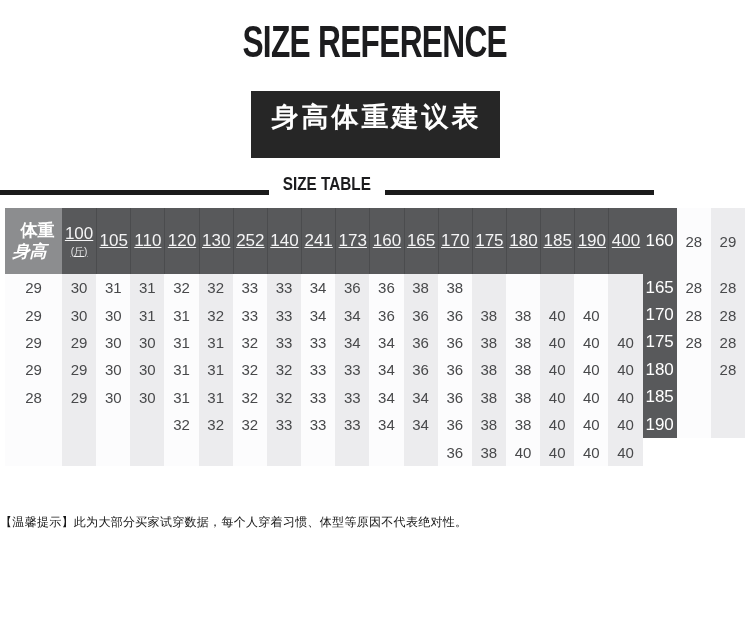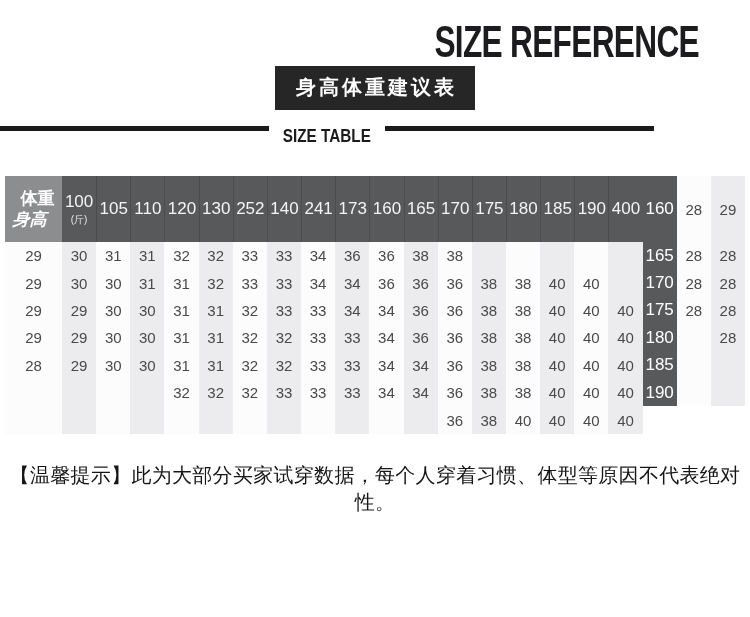--- a/index.html
+++ b/index.html
@@ -6,64 +6,65 @@
     --header-bg:#58595b; --corner-bg:#8c8d8f; --stripe-gray:#ececee;
     --stripe-white:#fcfcfd; --cell-text:#48494b; --title-box-bg:#262626;
     --divider-color:#1b1b1b; --ink:#1c1c1e;
   }
   html,body{margin:0;padding:0;}
   body{
     width:750px;height:617px;background:#ffffff;overflow:hidden;position:relative;
     font-family:"Liberation Sans","DejaVu Sans",sans-serif;
   }
   .title{
-    margin-top:20px;text-align:right;font-size:44px;font-weight:bold;color:var(--ink);
+    margin-top:20px;text-align:center;font-size:44px;font-weight:bold;color:var(--ink);
     line-height:1.0;
   }
   .title .squeeze{display:inline-block;transform:scaleX(0.72);letter-spacing:-1px;white-space:nowrap;}
   .subtitle-box{
-    display:block;width:fit-content;margin:2px auto 0;background:var(--title-box-bg);
-    color:#ffffff;font-size:20px;font-weight:bold;letter-spacing:3px;
-    padding:8px 18px 9px 21px;white-space:nowrap;
-  }
-  .divider{display:flex;align-items:flex-start;margin-top:16px;width:654px;}
+    display:block;width:fit-content;margin:27px auto 0;background:var(--title-box-bg);
+    color:#ffffff;font-size:27px;font-weight:bold;letter-spacing:3px;
+    padding:8px 18px 23px 21px;white-space:nowrap;
+  }
+  .divider{display:flex;align-items:flex-end;margin-top:16px;width:654px;}
   .divider .bar{flex:1;height:5px;background:var(--divider-color);}
   .divider .label{
     margin:0 6px;font-size:18px;font-weight:bold;color:var(--ink);white-space:nowrap;
     display:inline-block;transform:scaleX(0.85);
   }
   .size-table{
-    margin:29px auto 0;width:740px;display:grid;
+    margin:13px auto 0;width:740px;display:grid;
     grid-template-columns:57px repeat(20,1fr);
     grid-template-rows:66px repeat(7,27.4px);
   }
   .corner{
     background:var(--corner-bg);color:#ffffff;display:flex;flex-direction:column;
     align-items:center;justify-content:center;font-size:17px;font-weight:bold;line-height:1.25;
   }
   .corner span{display:block;}
   .th{
     background:var(--header-bg);color:#f4f4f5;display:flex;flex-direction:column;
     align-items:center;justify-content:center;font-size:17px;
     border-left:1px solid rgba(0,0,0,0.14);
+    text-decoration:underline;
   }
   .th:nth-child(2){border-left:none;}
   .th .unit{font-size:10px;margin-top:1px;color:#e6e6e8;}
   .rowlabel{
     background:var(--header-bg);color:#ffffff;font-size:17px;
     display:flex;align-items:center;justify-content:center;
   }
   .cell{
     display:flex;align-items:center;justify-content:center;
     font-size:15px;color:var(--cell-text);
   }
   .cell.stripe-a{background:var(--stripe-white);}
   .cell.stripe-b{background:var(--stripe-gray);}
   .note{
-    margin-top:28px;text-align:center;font-size:20px;color:#161616;letter-spacing:0.3px;
+    margin-top:48px;font-size:12px;color:#161616;letter-spacing:0.3px;
   }
 </style>
 </head>
 <body>
 
 <div class="title">
   <span class="squeeze">SIZE REFERENCE</span>
 </div>
 
 <div class="subtitle-box">

